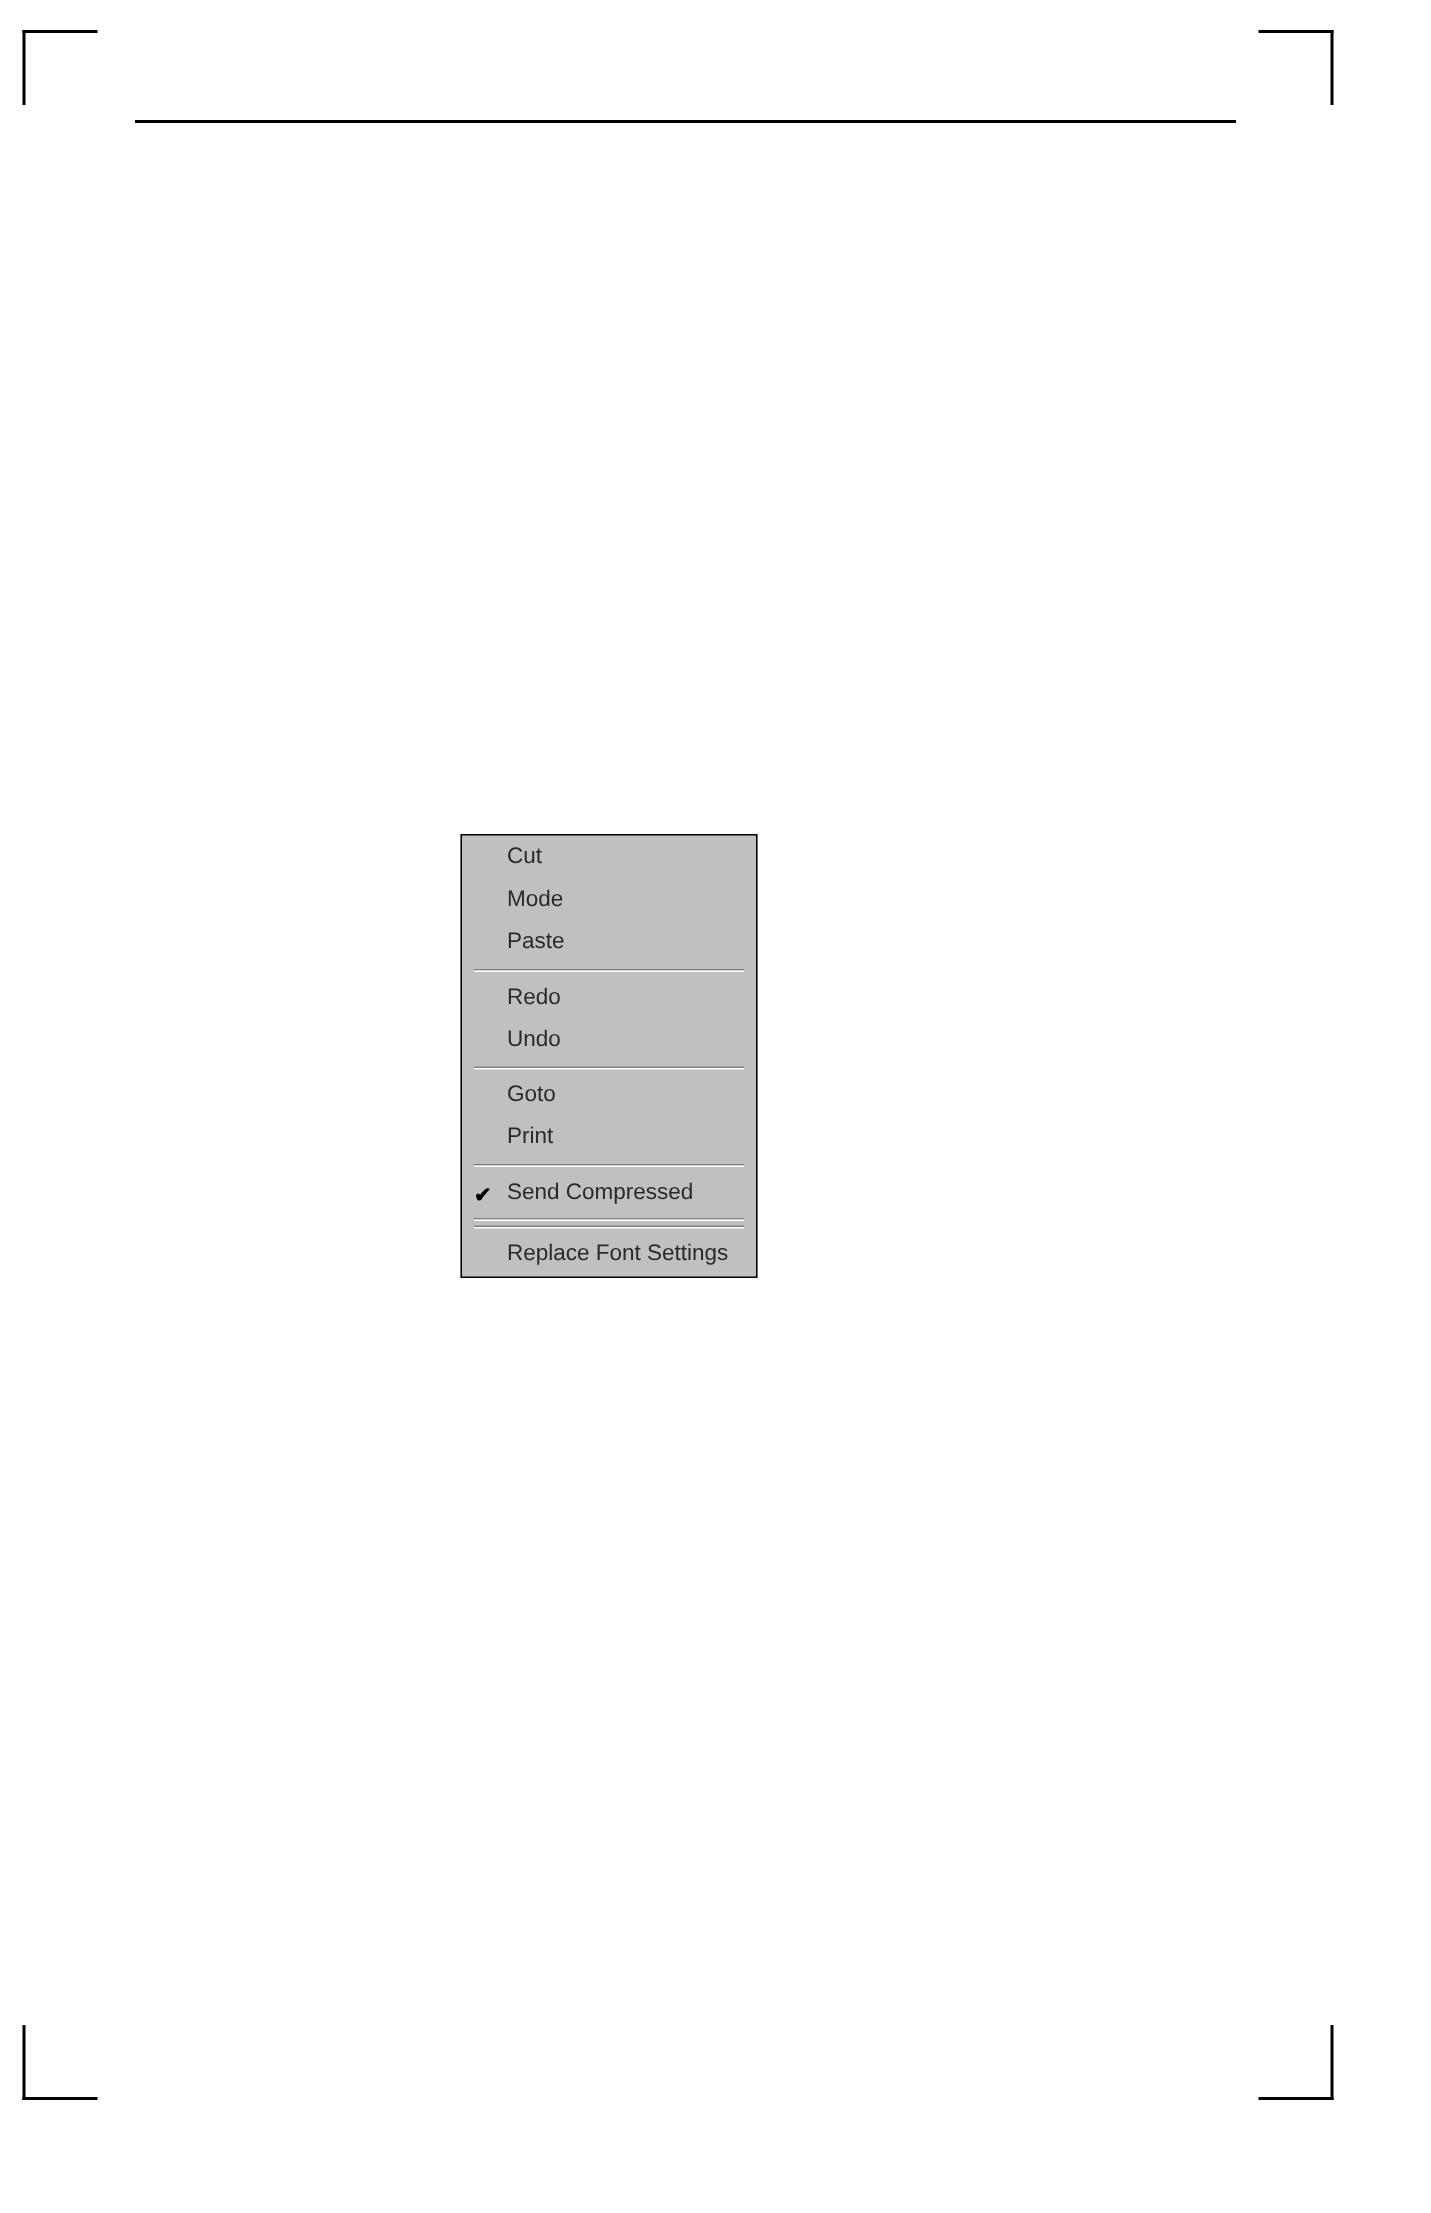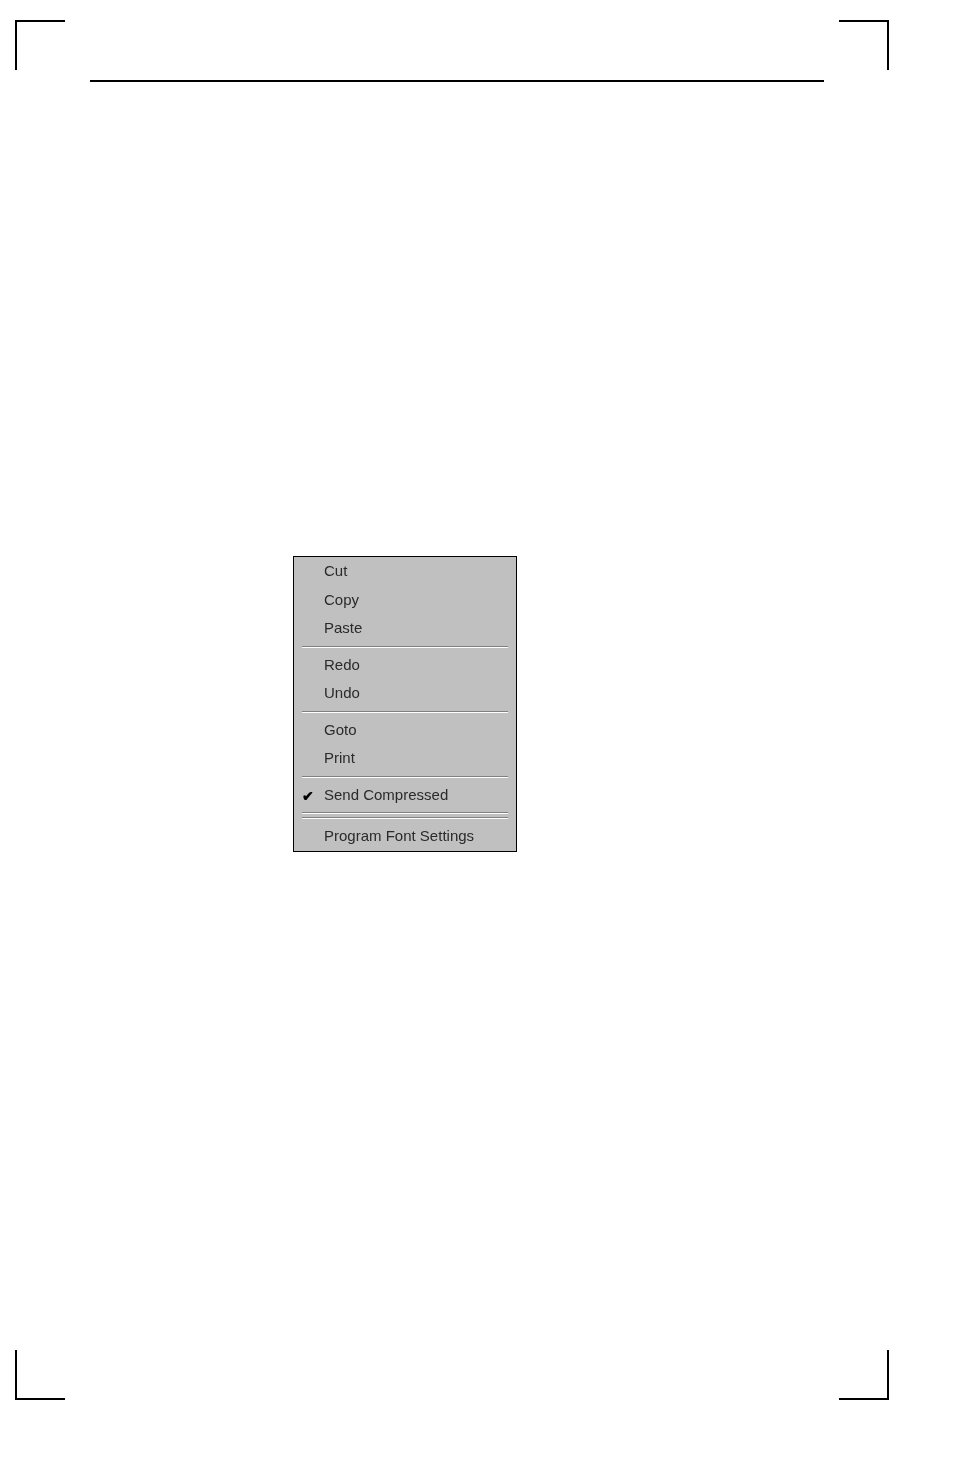--- a/index.html
+++ b/index.html
@@ -50,22 +50,22 @@
       position: absolute;
       top: 80px;
       left: 90px;
       right: 130px;
       height: 2px;
       background: #000;
     }
     .context-menu {
       position: absolute;
       top: 556px;
-      left: 293px;
-      width: 224px;
+      left: 307px;
+      width: 198px;
       background: #c0c0c0;
       border: 1px solid #000;
       font-size: 15px;
       color: #2a2a2a;
     }
     .menu-item {
       padding: 3px 8px 3px 30px;
       line-height: 1.5;
       position: relative;
       cursor: default;
@@ -93,21 +93,21 @@
 <div class="corner corner-bl"></div>
 <div class="corner corner-br"></div>
 
 <div class="header-rule"></div>
 
 <div class="context-menu">
   <div class="menu-item">
     <span>Cut</span>
   </div>
   <div class="menu-item">
-    <span>Copy</span>
+    <span>Mode</span>
   </div>
   <div class="menu-item">
     <span>Paste</span>
   </div>
   <div class="menu-separator"></div>
   <div class="menu-item">
     <span>Redo</span>
   </div>
   <div class="menu-item">
     <span>Undo</span>
@@ -120,15 +120,15 @@
     <span>Print</span>
   </div>
   <div class="menu-separator"></div>
   <div class="menu-item">
     <span class="check-mark">✔</span>
     <span>Send Compressed</span>
   </div>
   <div class="menu-separator"></div>
   <div class="menu-separator"></div>
   <div class="menu-item">
-    <span>Program Font Settings</span>
+    <span>Replace Font Settings</span>
   </div>
 </div>
 
 </body></html>

